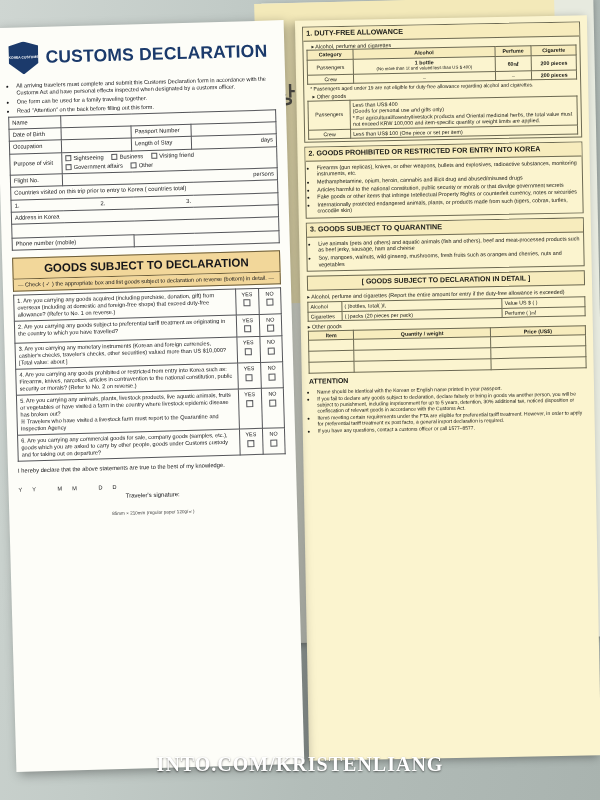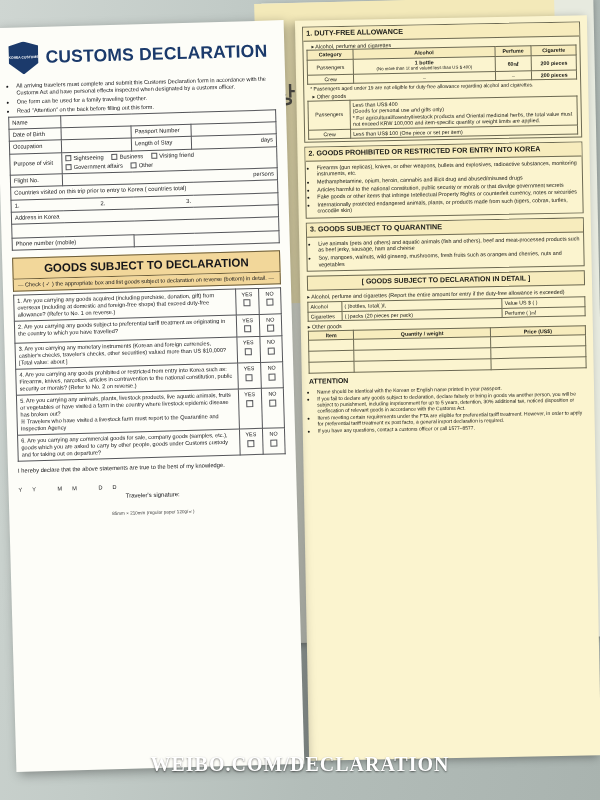--- a/index.html
+++ b/index.html
@@ -388,13 +388,13 @@
   <div class="declare">I hereby declare that the above statements are true to the best of my knowledge.</div>
 
   <div class="sigline">
     <div class="ymd">YY            MM            DD</div>
   </div>
   <div style="text-align:center;margin-top:2px">Traveler's signature:</div>
 
   <div class="footnote">85mm × 210mm (regular paper 120g/㎡)</div>
 </div>
 
-<div class="watermark">WEIBO.COM/DECLARATION</div>
+<div class="watermark">INTO.COM/KRISTENLIANG</div>
 
 </body></html>

